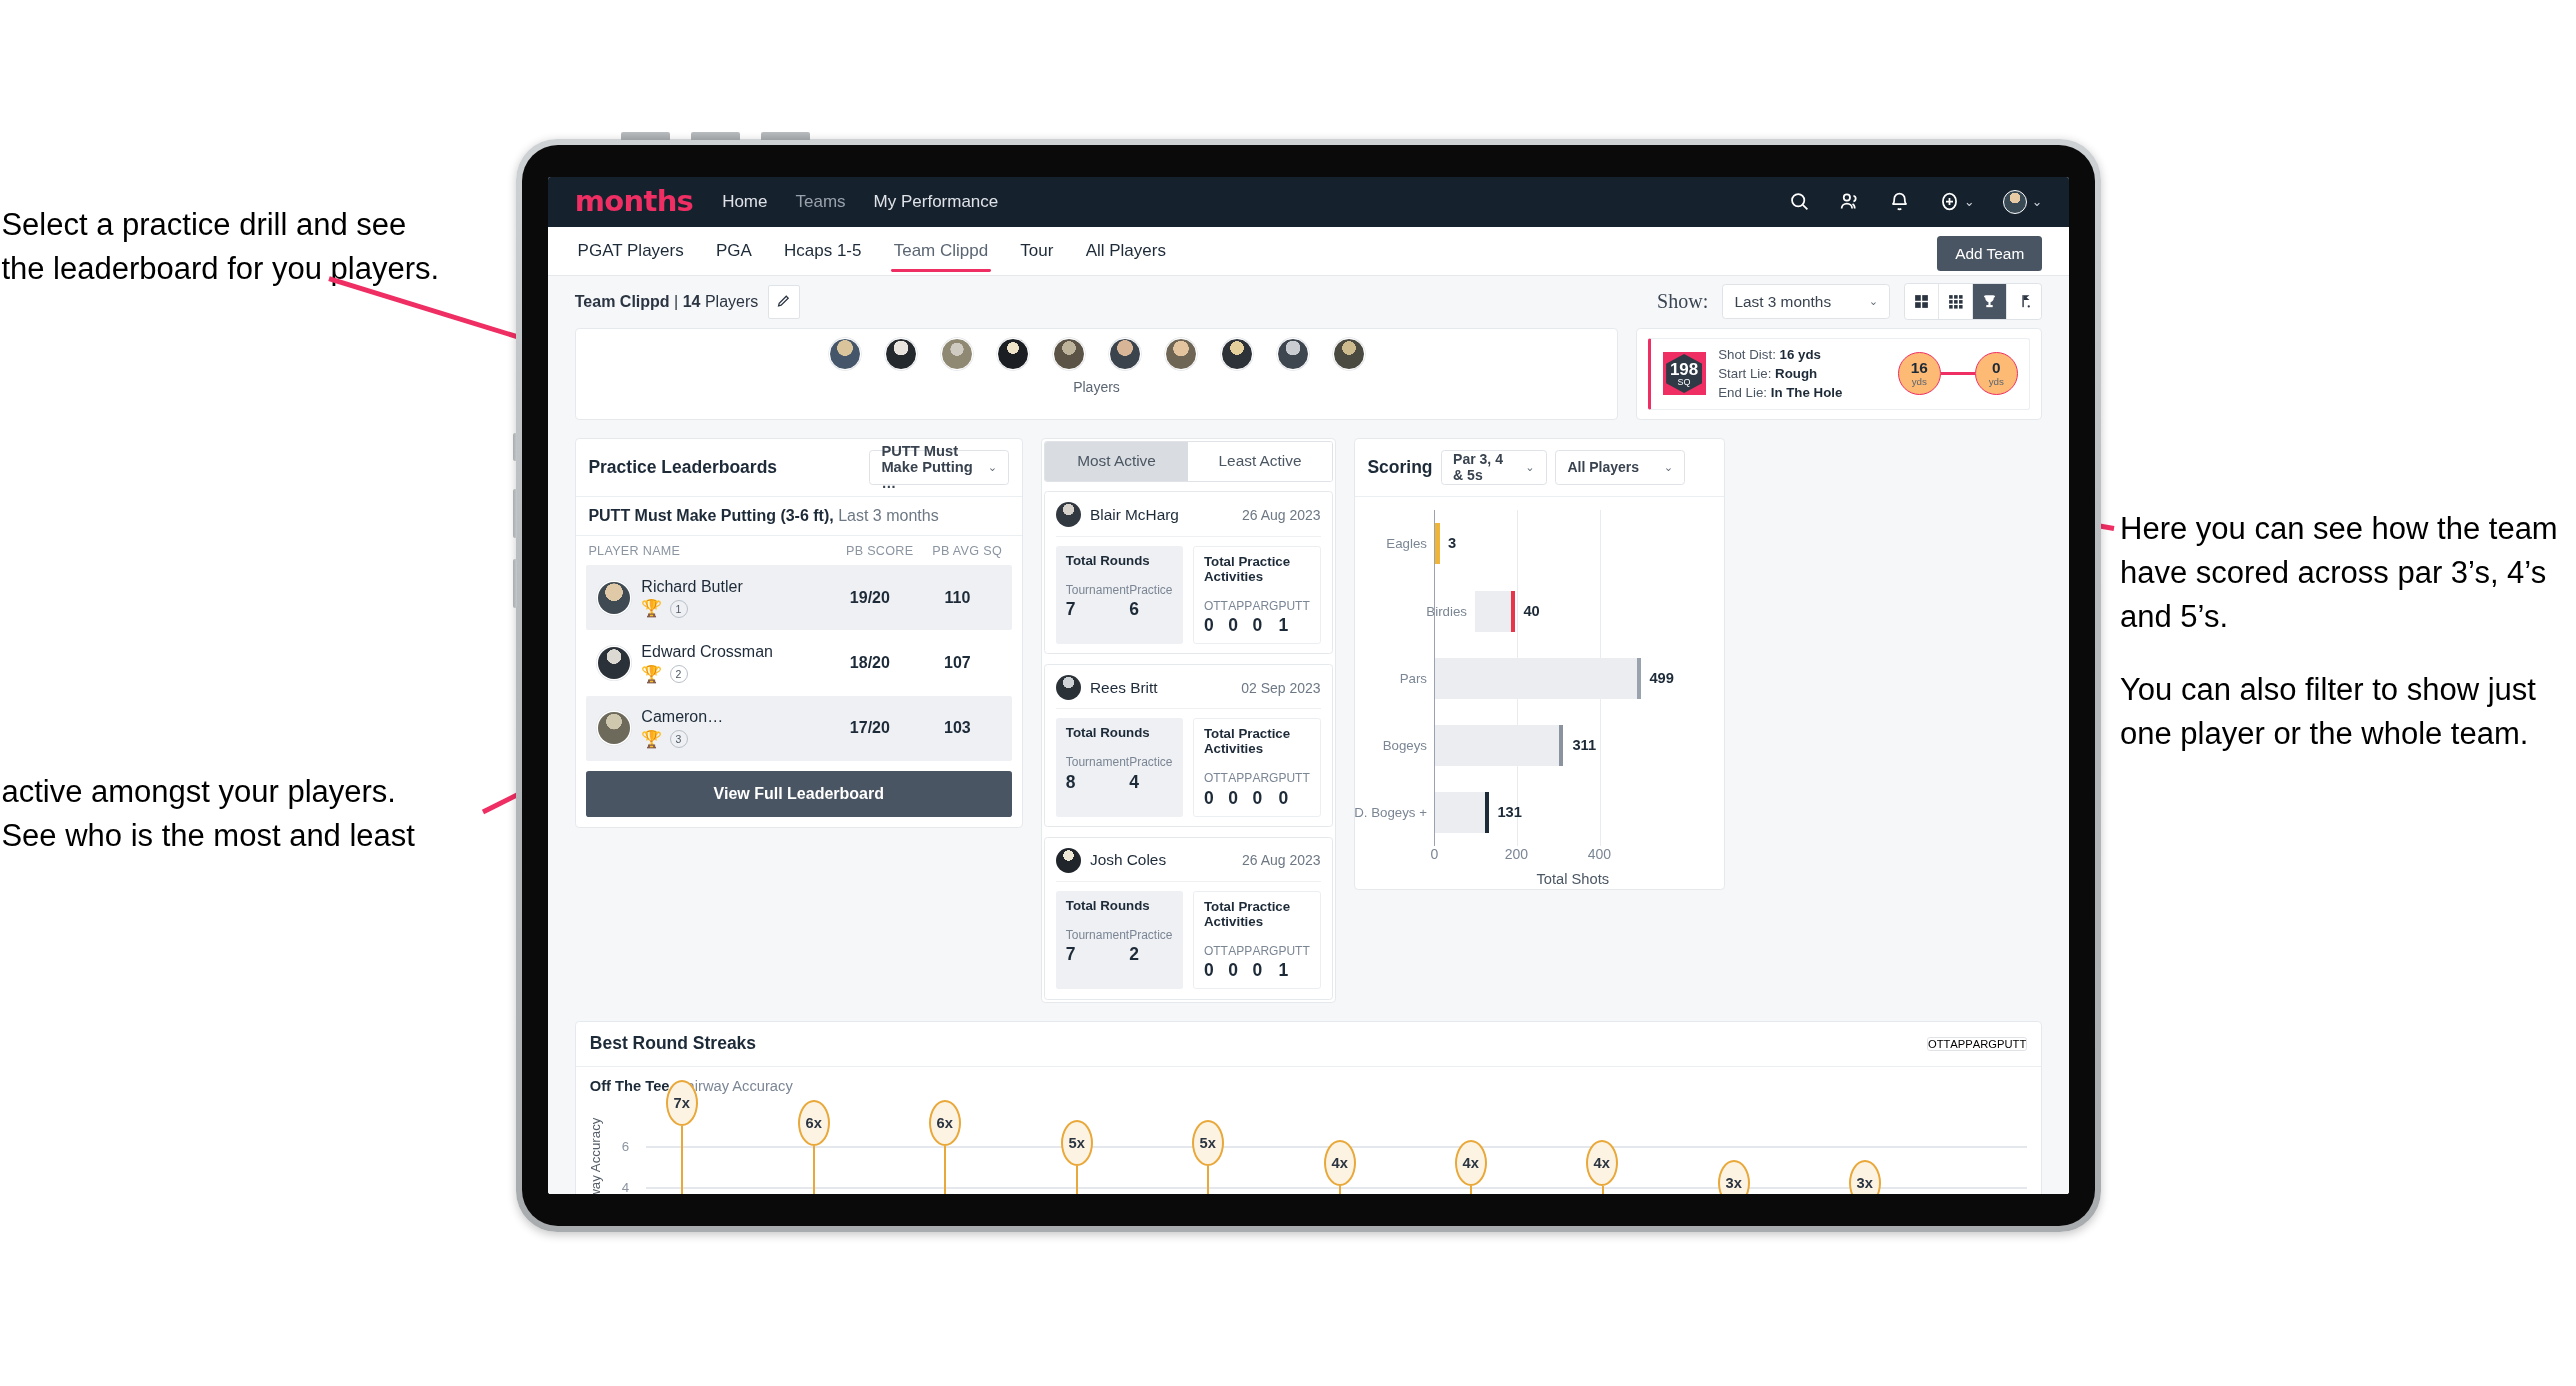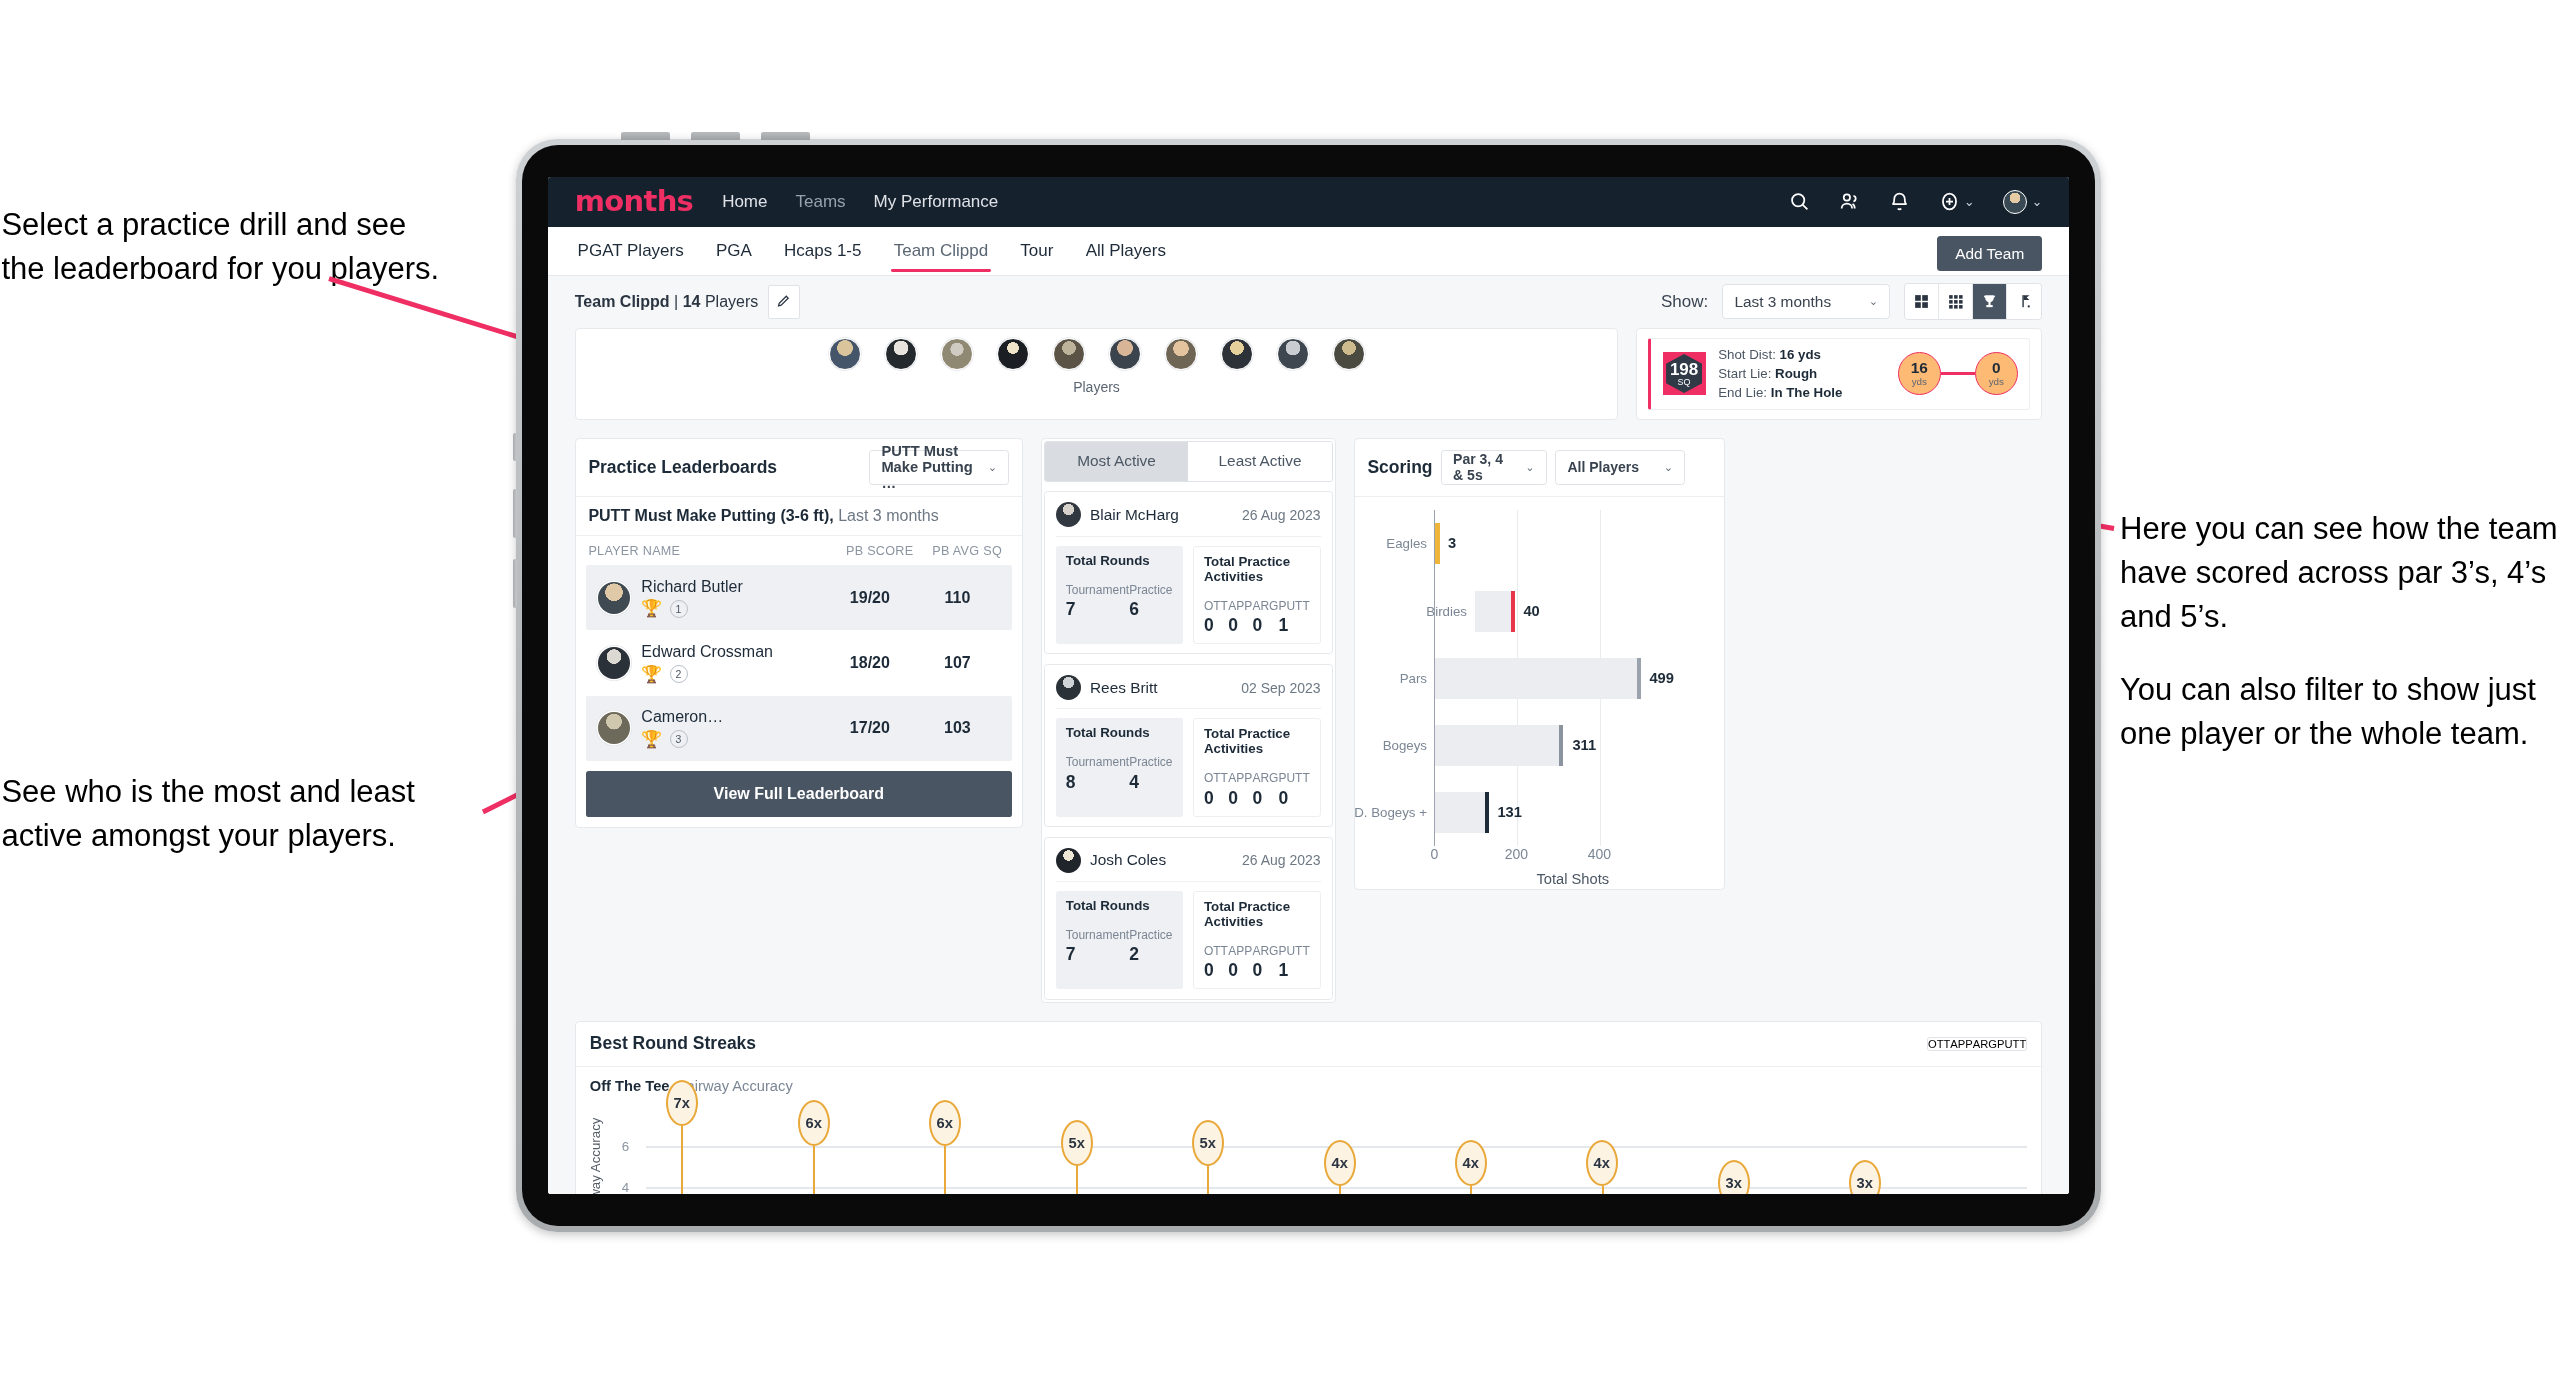--- a/index.html
+++ b/index.html
@@ -64,21 +64,21 @@
   
   .toolbar { height:52px; background:#f6f7f9; display:flex; align-items:center;
              padding:0 26.6px; }
   .teamlabel { font-size:16px; color:#2b3542; }
   .teamlabel b { font-weight:700; }
   .pencil-box { width:32px; height:34px; border:0.7px solid #dfe3e7; background:#fff;
                 margin-left:9.8px; display:flex; align-items:center;
                 justify-content:center; border-radius:2.1px; }
   .pencil-box svg { width:15.4px; height:15.4px; stroke:#2b3542; fill:none; stroke-width:2;}
   .tb-right { margin-left:auto; display:flex; align-items:center; gap:14px; }
-  .showlabel { font-size:17px; color:#3a4552; }
+  .showlabel { font-size:20px; color:#3a4552;font-family:Liberation Serif, serif; }
   .select { border:0.7px solid #dfe3e7; background:#fff; border-radius:3.5px;
             height:35px; display:flex; align-items:center; justify-content:space-between;
             padding:0 11.2px; font-size:15.4px; color:#39434f; }
   .select .cv { font-size:11.2px; color:#5b6673; margin-left:9.8px; }
   .viewgroup { display:flex; border:0.7px solid #dfe3e7; border-radius:3.5px;
                overflow:hidden; background:#fff; }
   .viewbtn { width:34px; height:35px; display:flex; align-items:center;
              justify-content:center; border-right:0.7px solid #e4e7ea; }
   .viewbtn:last-child { border-right:none; }
   .viewbtn.on { background:#4a5563; }
@@ -215,22 +215,22 @@
 </head>
 <body>
 
 <div class="stage">
 
   <div class="annot" id="annot-tl">
     <div>Select a practice drill and see</div>
     <div>the leaderboard for you players.</div>
   </div>
   <div class="annot" id="annot-bl">
+    <div>active amongst your players.</div>
     <div>See who is the most and least</div>
-    <div>active amongst your players.</div>
   </div>
   <div class="annot" id="annot-r">
     <p>Here you can see how the team have scored across par 3’s, 4’s and 5’s.</p>
     <p>You can also filter to show just one player or the whole team.</p>
   </div>
 
   <svg class="arrow-svg" viewBox="0 0 3680 1980" width="2576" height="1386">
     <defs>
       <marker id="ah" markerWidth="9" markerHeight="9" refX="7" refY="4.5" orient="auto">
         <path d="M0,0 L9,4.5 L0,9 z" fill="#ef2e63"></path>

